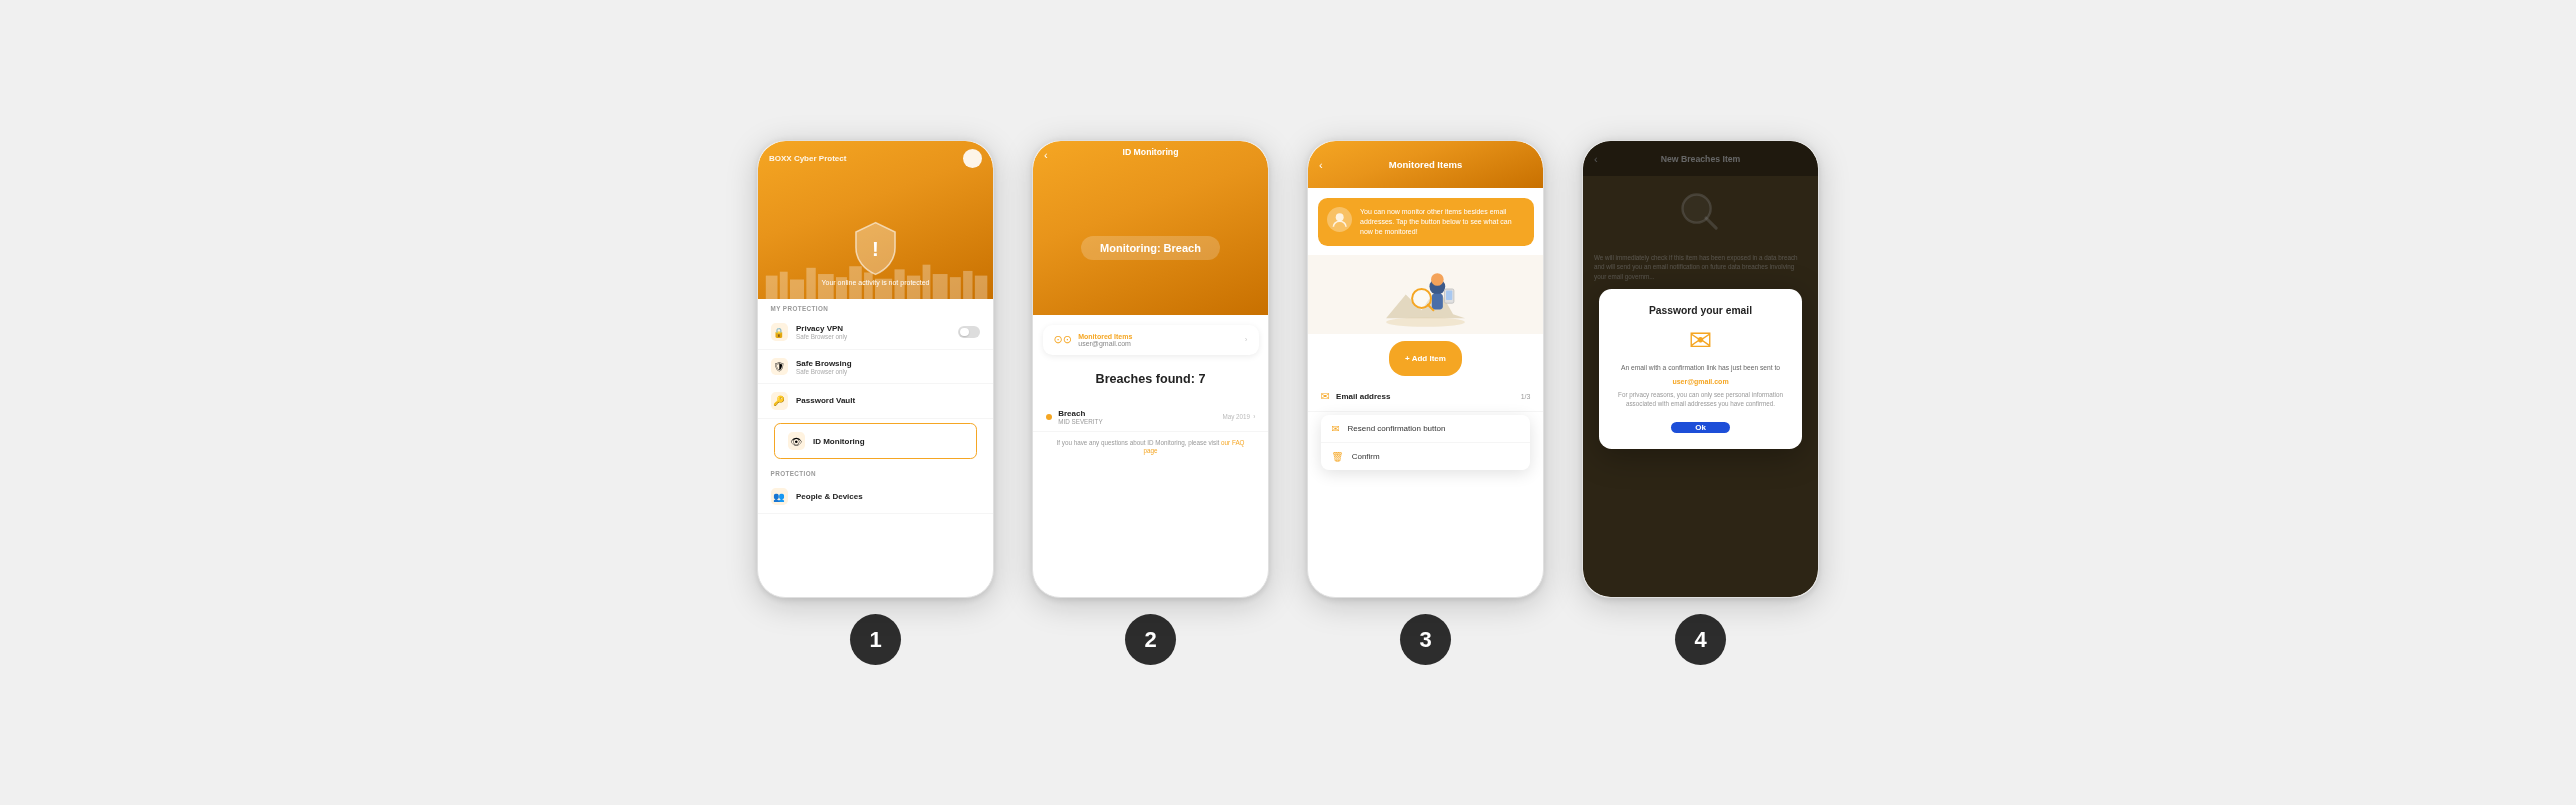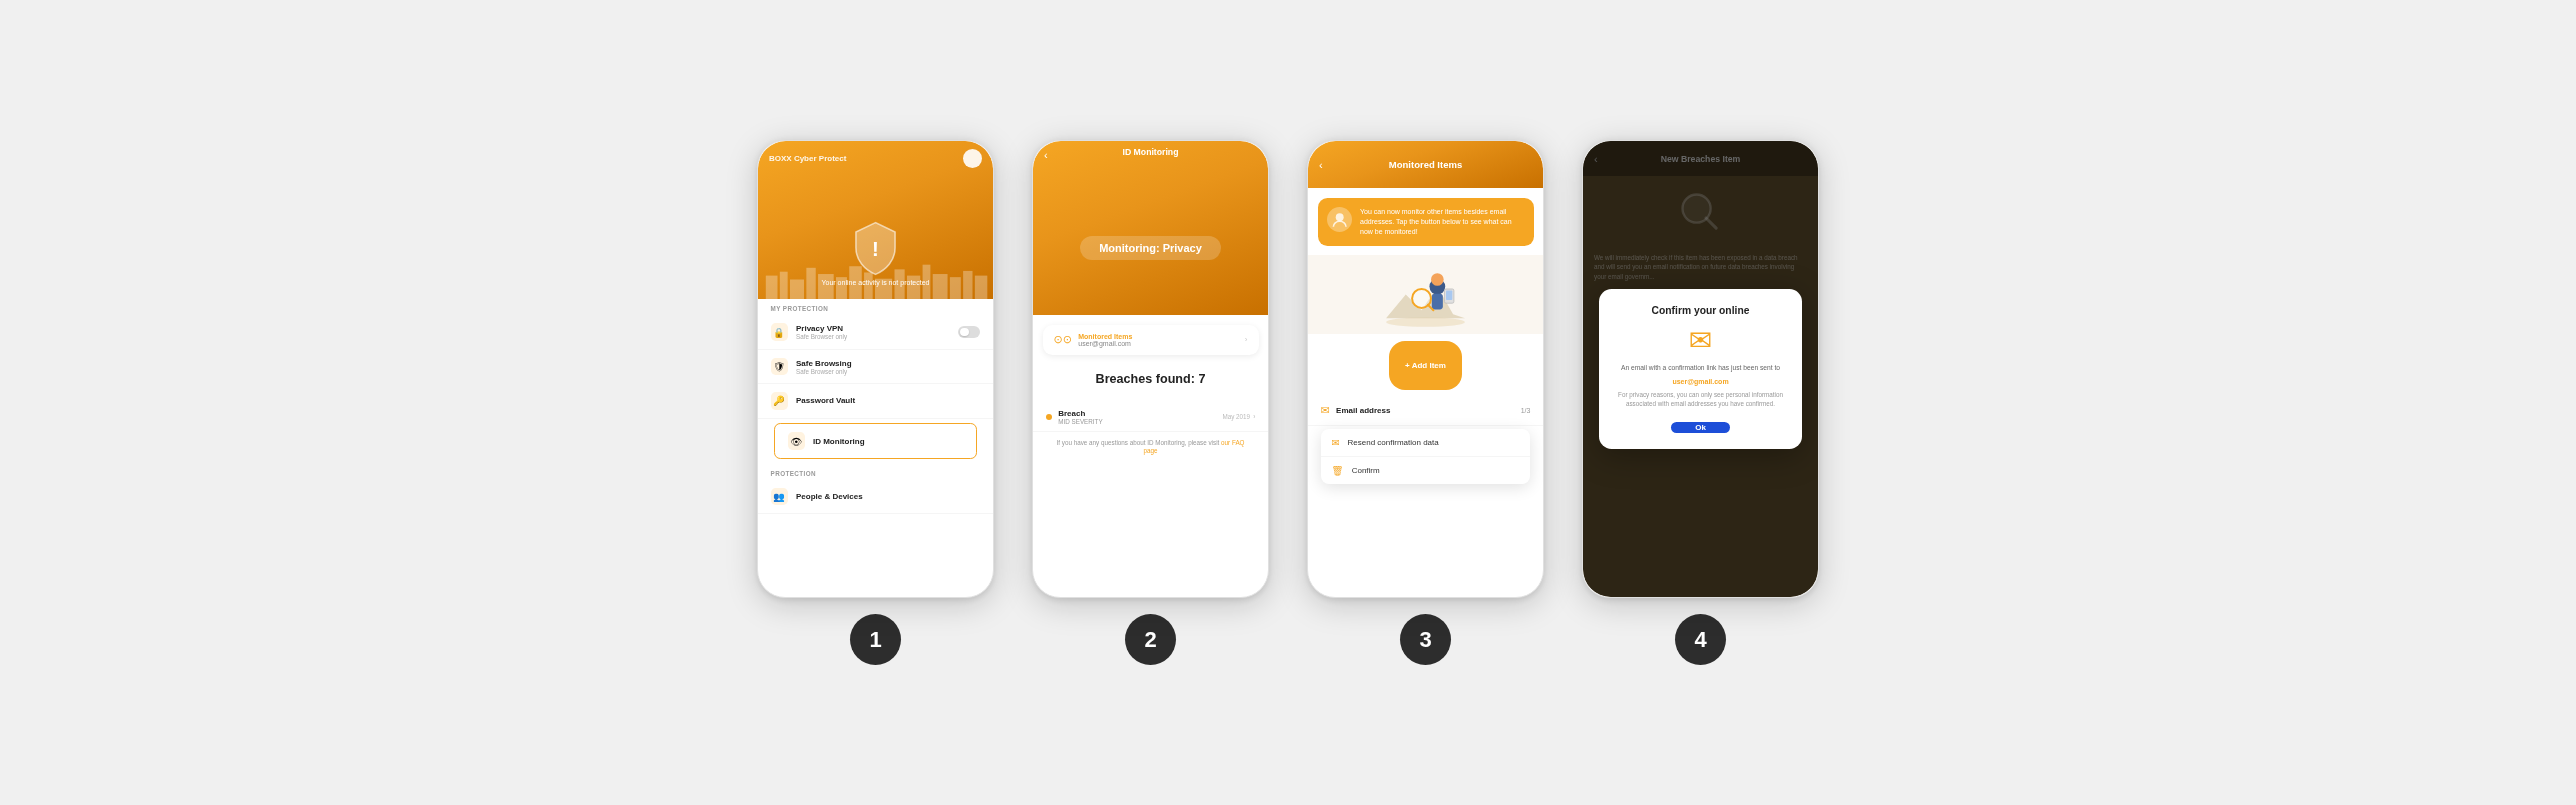--- a/index.html
+++ b/index.html
@@ -346,21 +346,21 @@
       align-items: center;
       justify-content: center;
       background: #faf6f0;
       position: relative;
       overflow: hidden;
     }
     .s3-add-btn {
       background: #f5a623;
       color: #fff;
       border-radius: 16px;
-      padding: 20px 16px;
+      padding: 13px 16px;
       font-size: 8px;
       font-weight: 600;
       display: flex;
       align-items: center;
       gap: 3.2px;
       width: fit-content;
       margin: 6.3px auto;
     }
     .s3-list-item {
       display: flex;
@@ -587,21 +587,21 @@
 
   <div class="phone-wrapper">
     <div class="phone">
       <div class="phone-inner">
         <div class="s2-header">
           <div class="s2-topbar">
             <span class="back-arrow">‹</span>
           </div>
           <div class="s2-page-title">ID Monitoring</div>
           <div style="height:24px;"></div>
-          <div class="s2-status-badge">Monitoring: Privacy</div>
+          <div class="s2-status-badge">Monitoring: Breach</div>
         </div>
 
         <div class="s2-monitored-card">
           <div class="s2-monitored-left">
             <span class="s2-monitor-icon">⊙⊙</span>
             <div class="s2-monitored-info">
               <div class="s2-monitored-label">Monitored Items</div>
               <div class="s2-monitored-email">user@gmail.com</div>
             </div>
           </div>
@@ -682,21 +682,21 @@
           <div class="s3-list-left">
             <span class="s3-list-icon">✉</span>
             <span class="s3-list-label">Email address</span>
           </div>
           <span class="s3-list-count">1/3</span>
         </div>
 
         <div class="s3-context-menu">
           <div class="s3-ctx-item">
             <span class="s3-ctx-icon">✉</span>
-            <span>Resend confirmation data</span>
+            <span>Resend confirmation button</span>
           </div>
           <div class="s3-ctx-item">
             <span class="s3-ctx-icon">🗑</span>
             <span>Confirm</span>
           </div>
         </div>
       </div>
     </div>
     <div class="step-badge">3</div>
   </div>
@@ -715,21 +715,21 @@
             <svg width="47" height="47" viewBox="0 0 60 60" fill="none">
               <circle cx="25" cy="25" r="18" stroke="rgba(255,255,255,0.3)" stroke-width="3" fill="rgba(255,255,255,0.1)"></circle>
               <line x1="37" y1="37" x2="50" y2="50" stroke="rgba(255,255,255,0.3)" stroke-width="4" stroke-linecap="round"></line>
             </svg>
           </div>
 
           <div class="s4-body">We will immediately check if this item has been exposed in a data breach and will send you an email notification on future data breaches involving your email governm...</div>
 
           <div class="s4-modal-overlay">
             <div class="s4-modal">
-              <div class="s4-modal-title">Confirm your online</div>
+              <div class="s4-modal-title">Password your email</div>
               
               <div class="s4-modal-icon">✉</div>
               <div class="s4-modal-text">An email with a confirmation link has just been sent to</div>
               <div class="s4-modal-email">user@gmail.com</div>
               <div class="s4-modal-note">For privacy reasons, you can only see personal information associated with email addresses you have confirmed.</div>
               <div class="s4-ok-btn">Ok</div>
             </div>
           </div>
         </div>
       </div>

